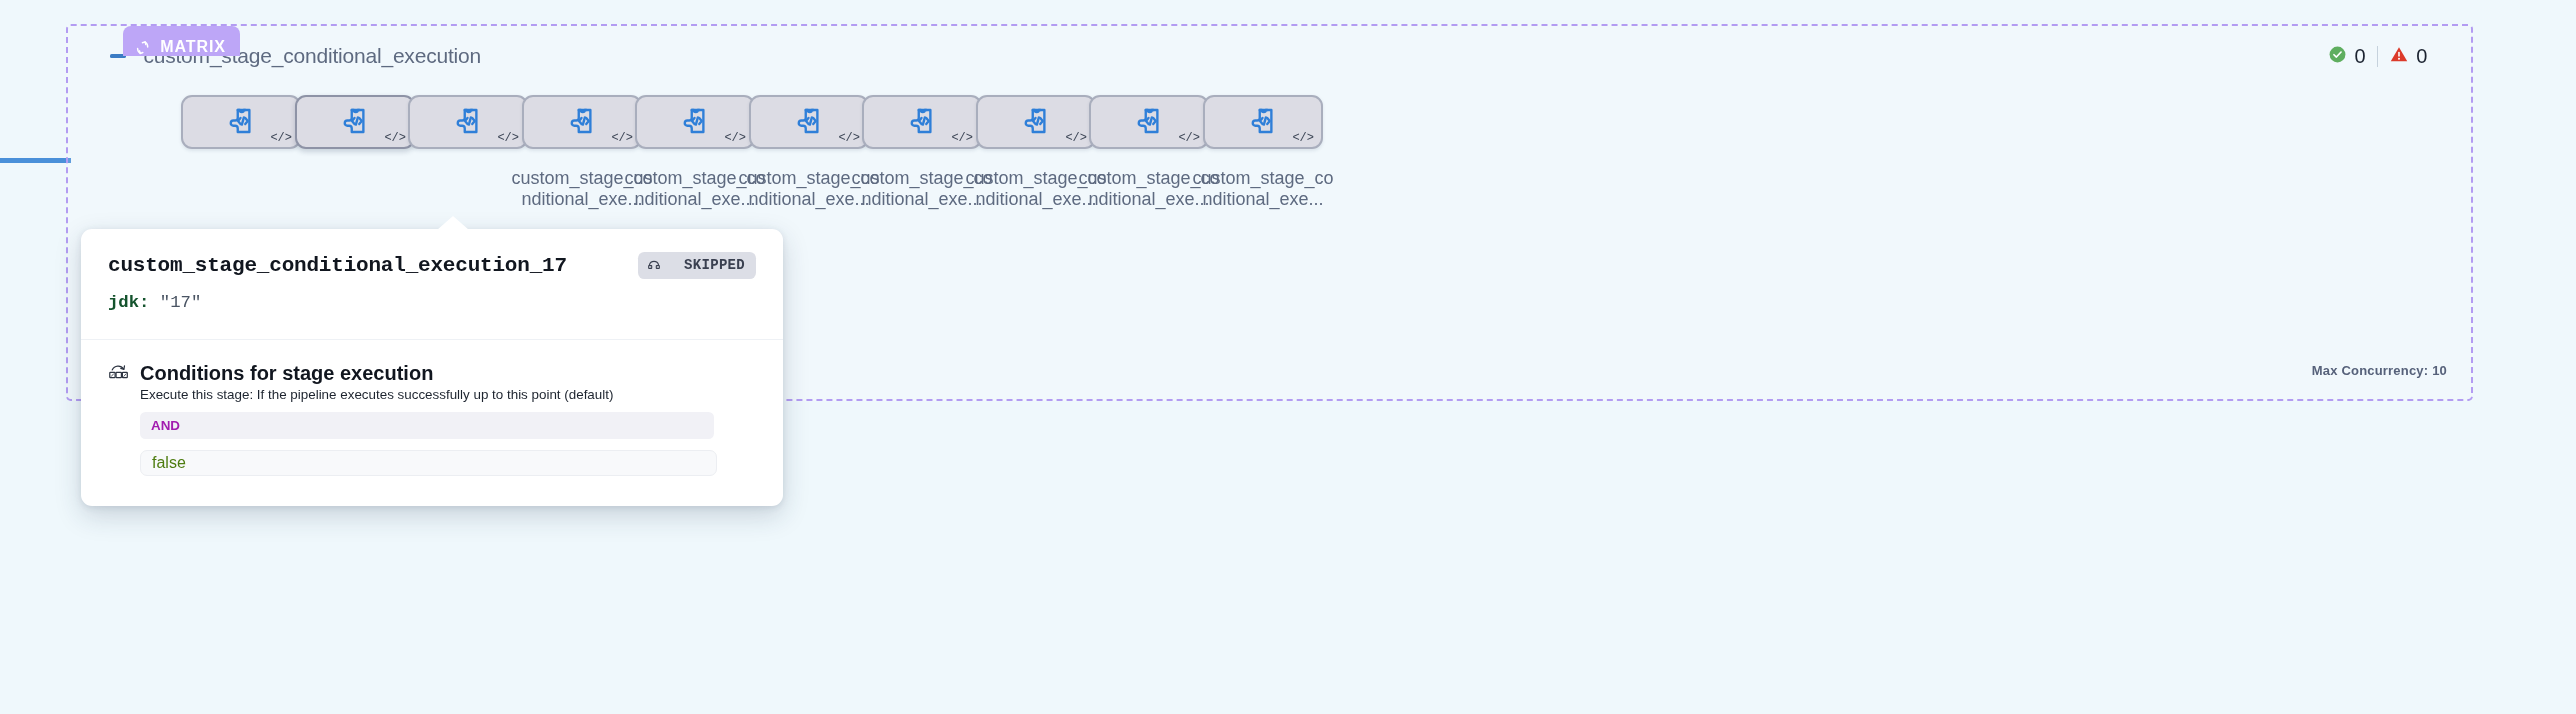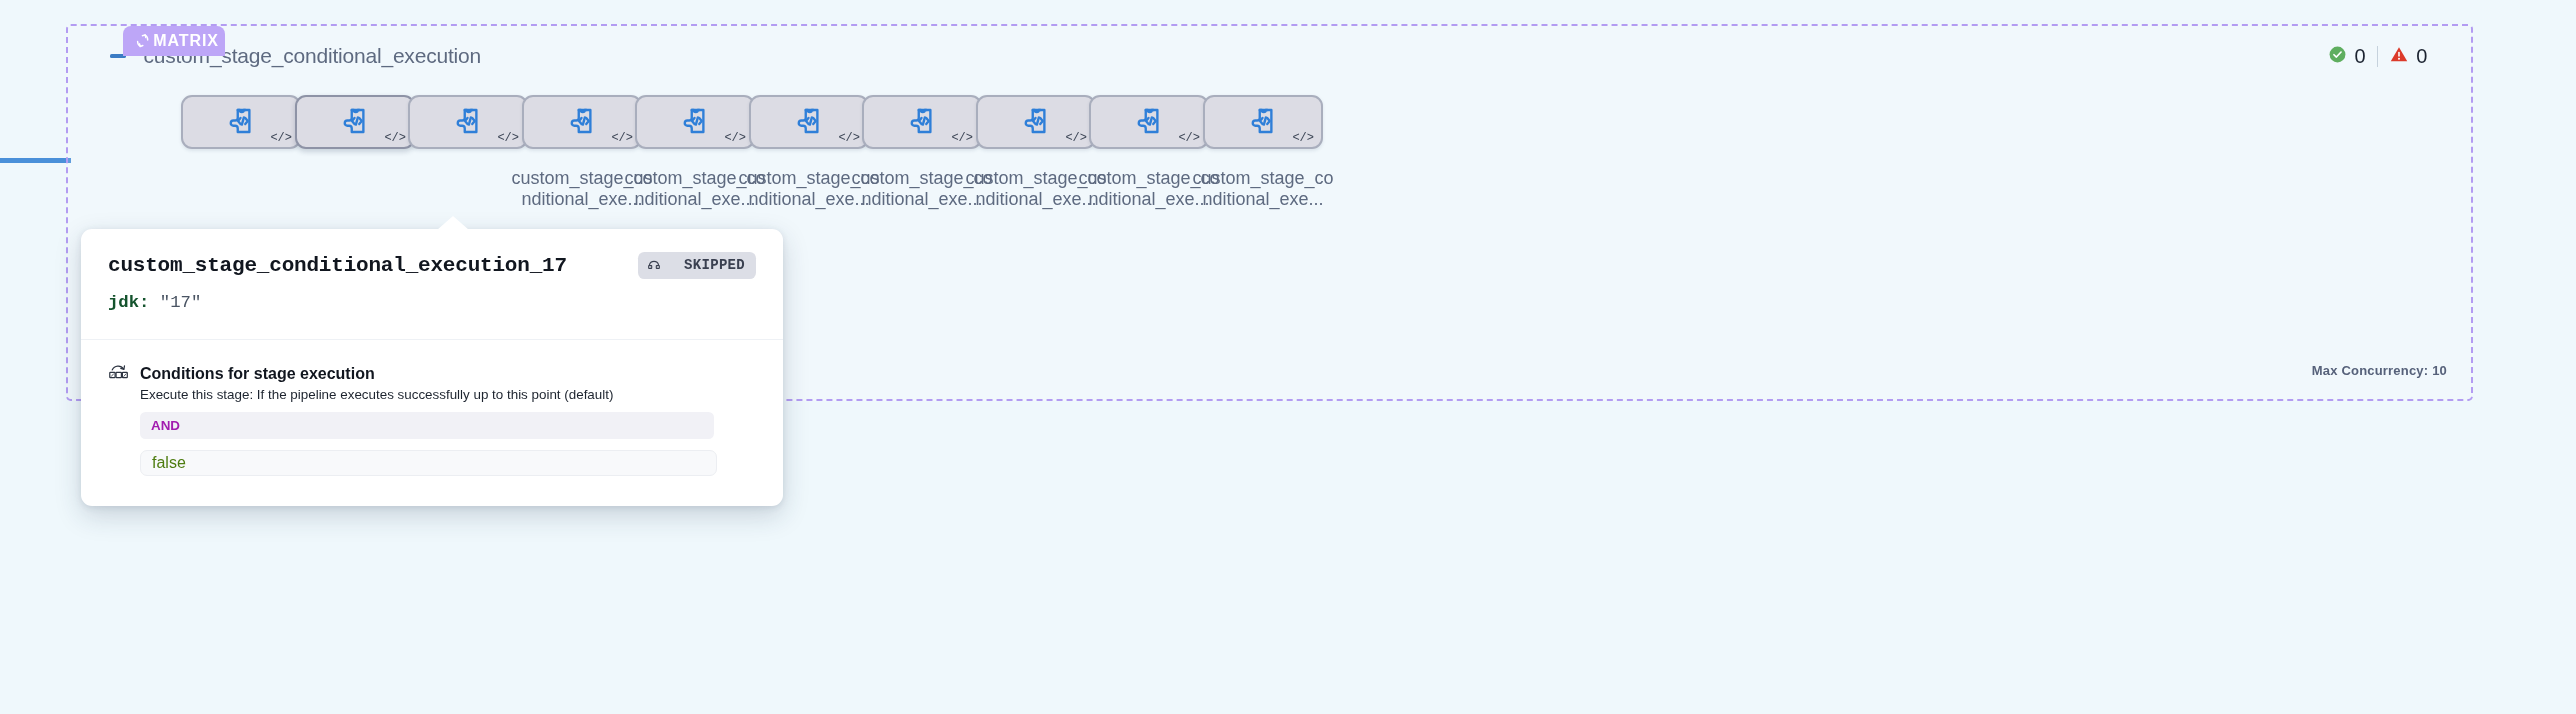--- a/index.html
+++ b/index.html
@@ -39,26 +39,26 @@
     border: 2.4px dashed #b39cf2;
     border-radius: 4.7px;
     background: rgba(255,255,255,0.12);
   }
 
   .matrix-badge {
     position: absolute;
     left: 55px;
     top: 0px;
     height: 30px;
-    padding: 0 6px 0 11px;
+    padding: 0 14px 0 11px;
     background: #bda6f7;
     border-radius: 8px 8px 0 0;
     display: flex;
-    align-items: center;
-    gap: 2px;
+    align-items: flex-end;
+    gap: 9px;
     z-index: 6;
   }
   .matrix-badge .label {
     color: #ffffff;
     font-size: 16px;
     font-weight: 600;
     letter-spacing: 0.9px;
   }
   .matrix-badge svg { display: block; }
 
@@ -245,21 +245,21 @@
   .tooltip-sub .k { font-weight: 700; color: #14532d; }
   .tooltip-sub .v { color: #4a5463; }
 
   .tooltip-body { padding: 22px 27px 30px 27px; }
   .section-head {
     display: flex;
     align-items: center;
     gap: 11px;
   }
   .section-head .section-title {
-    font-size: 16px;
+    font-size: 20px;
     font-weight: 700;
     color: #11161f;
   }
   .cond-block { margin-top: 0; padding-left: 32px; }
   .cond-desc {
     font-size: 13.4px;
     color: #1d242f;
     line-height: 1.35;
   }
   .cond-pill {

